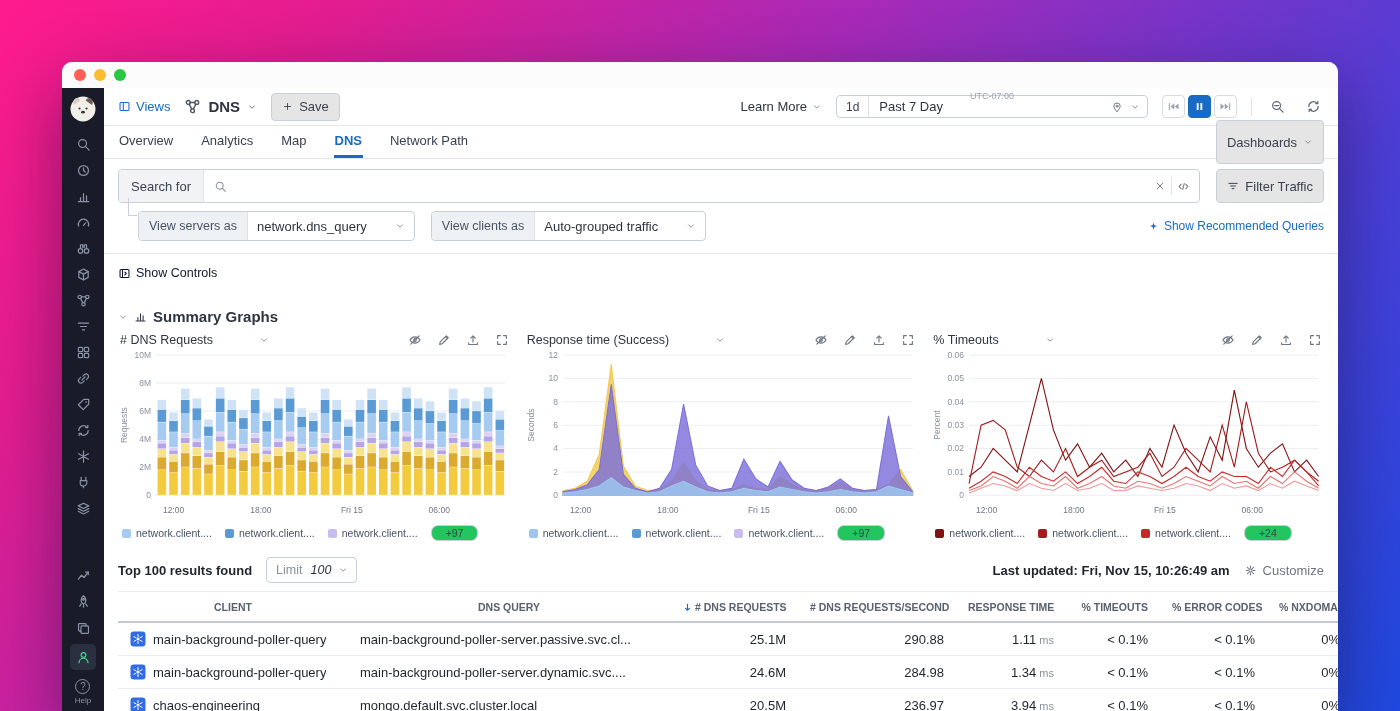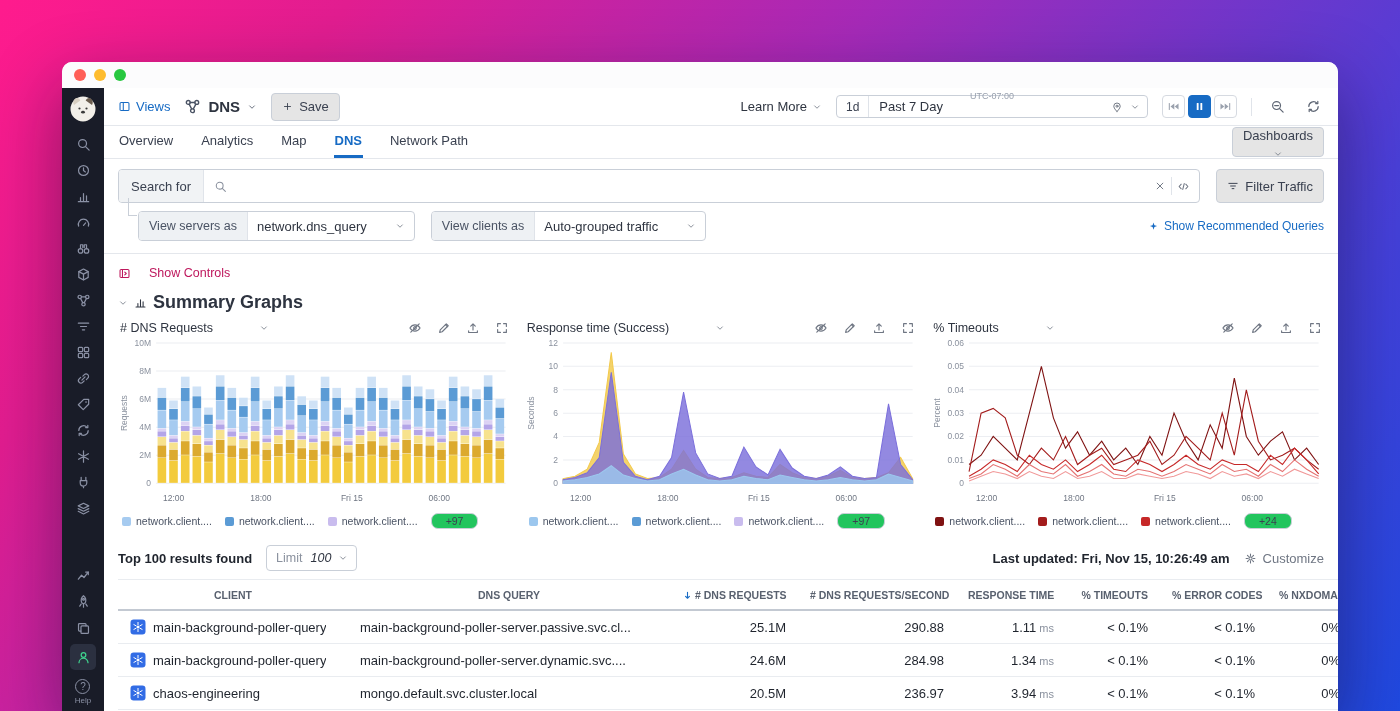--- a/index.html
+++ b/index.html
@@ -62,40 +62,40 @@
 
   .pb-group { display:flex; gap:3px; }
   .pb { width:23px; height:23px; border:1px solid #d6dae1; border-radius:4px; background:#fff; color:#9aa1ad; display:flex; align-items:center; justify-content:center; }
   .pb.blue { background:#176bc4; border-color:#176bc4; color:#fff; }
   .iconbtn { width:22px; height:22px; display:flex; align-items:center; justify-content:center; color:#5f6775; }
   .vdiv { width:1px; height:18px; background:#e0e4ea; }
 
   .tabs { height:33px; flex:none; display:flex; padding:0 14px; border-bottom:1px solid #e4e7ec; gap:26px; }
   .tab { display:flex; align-items:center; font-size:13px; color:#3a4150; border-bottom:3px solid transparent; padding:0 1px; }
   .tab.active { color:#176bc4; border-bottom-color:#176bc4; font-weight:700; }
-  .dash-btn { margin-left:auto; align-self:center; height:30px;flex-direction:column; }
+  .dash-btn { margin-left:auto; align-self:center; height:44px; }
 
   .search-row { display:flex; align-items:center; gap:16px; padding:10px 14px 0; }
   .search-box { flex:1; display:flex; align-items:center; height:34px; border:1px solid #c9cfd8; border-radius:4px; overflow:hidden; background:#fff; }
   .search-prefix { background:#f1f3f5; height:100%; display:flex; align-items:center; padding:0 12px; font-size:13px; color:#3a4150; border-right:1px solid #e0e4ea; white-space:nowrap; }
   .search-box .mag { margin:0 6px 0 10px; color:#8a919e; }
   .search-input { flex:1; border:none; outline:none; font:inherit; font-size:13px; color:#2e3440; min-width:0; }
   .search-actions { display:flex; align-items:center; gap:5px; padding-right:9px; color:#6f7683; }
 
   .filter-row { display:flex; align-items:center; gap:16px; padding:8px 14px 12px 34px; position:relative; border-bottom:1px solid #e4e7ec; }
   .elbow { position:absolute; left:24px; top:-5px; width:9px; height:18px; border-left:1px solid #c9cfd8; border-bottom:1px solid #c9cfd8; }
   .ctl-group { display:flex; align-items:stretch; height:30px; border:1px solid #c9cfd8; border-radius:4px; overflow:hidden; background:#fff; }
   .ctl-label { background:#eef1f4; display:flex; align-items:center; padding:0 10px; font-size:12.5px; color:#4a5364; border-right:1px solid #dfe3e9; white-space:nowrap; }
   .ctl-value { display:flex; align-items:center; gap:28px; padding:0 9px; font-size:13px; color:#2e3440; white-space:nowrap; }
   .rec-link { margin-left:auto; color:#176bc4; font-size:12px; display:flex; align-items:center; gap:5px; white-space:nowrap; }
 
-  .show-controls { padding:12px 14px 2px; display:flex; align-items:center; gap:18px; color:#be185d; font-size:12.5px; }
+  .show-controls { padding:12px 14px 2px; display:flex; align-items:center; gap:5px; color:#0f172a; font-size:12.5px; }
 
   .summary { padding:10px 14px 0; }
-  .summary-head { display:flex; align-items:center; gap:6px; font-size:18px; font-weight:700; color:#2e3440; }
+  .summary-head { display:flex; align-items:center; gap:6px; font-size:15px; font-weight:700; color:#2e3440;margin-top:16px; }
   .summary-head .caret { color:#6f7683; }
   .charts-row { display:flex; gap:14px; margin-top:6px; }
   .chart-panel { flex:1; min-width:0; }
   .cp-head { display:flex; align-items:center; justify-content:space-between; padding:2px 2px 0; }
   .cp-title { display:flex; align-items:center; gap:46px; font-size:12.5px; color:#2e3440; white-space:nowrap; }
   .cp-icons { display:flex; gap:15px; color:#6f7683; }
   .cp-icons .ic-slot { width:14px; height:14px; }
   .legend { display:flex; align-items:center; gap:13px; margin-top:2px; font-size:10.5px; color:#4a5364; padding-left:4px; }
   .lg-item { display:flex; align-items:center; gap:5px; min-width:0; }
   .lg-item .lbl { max-width:78px; overflow:hidden; white-space:nowrap; }

